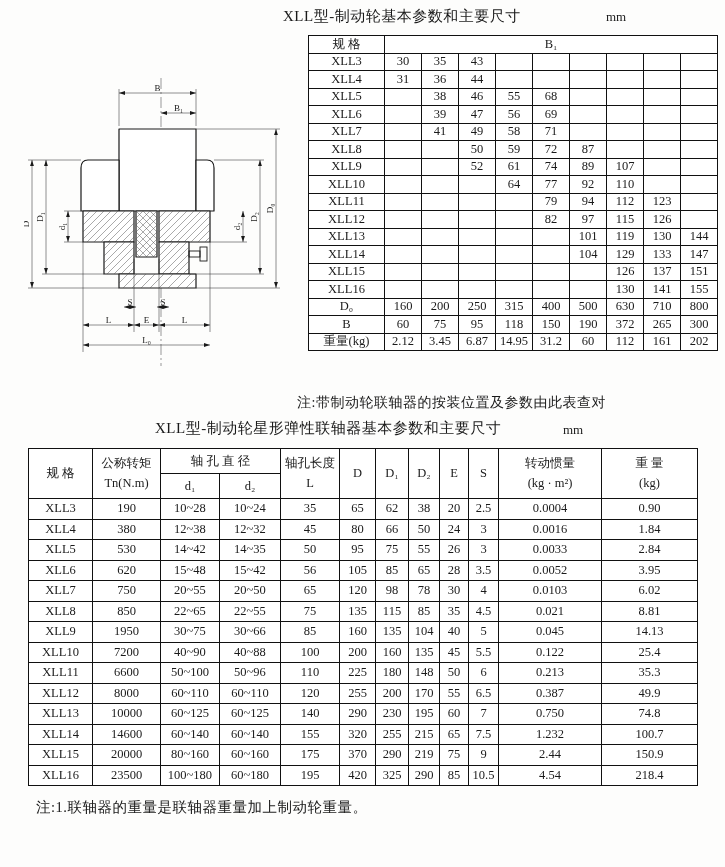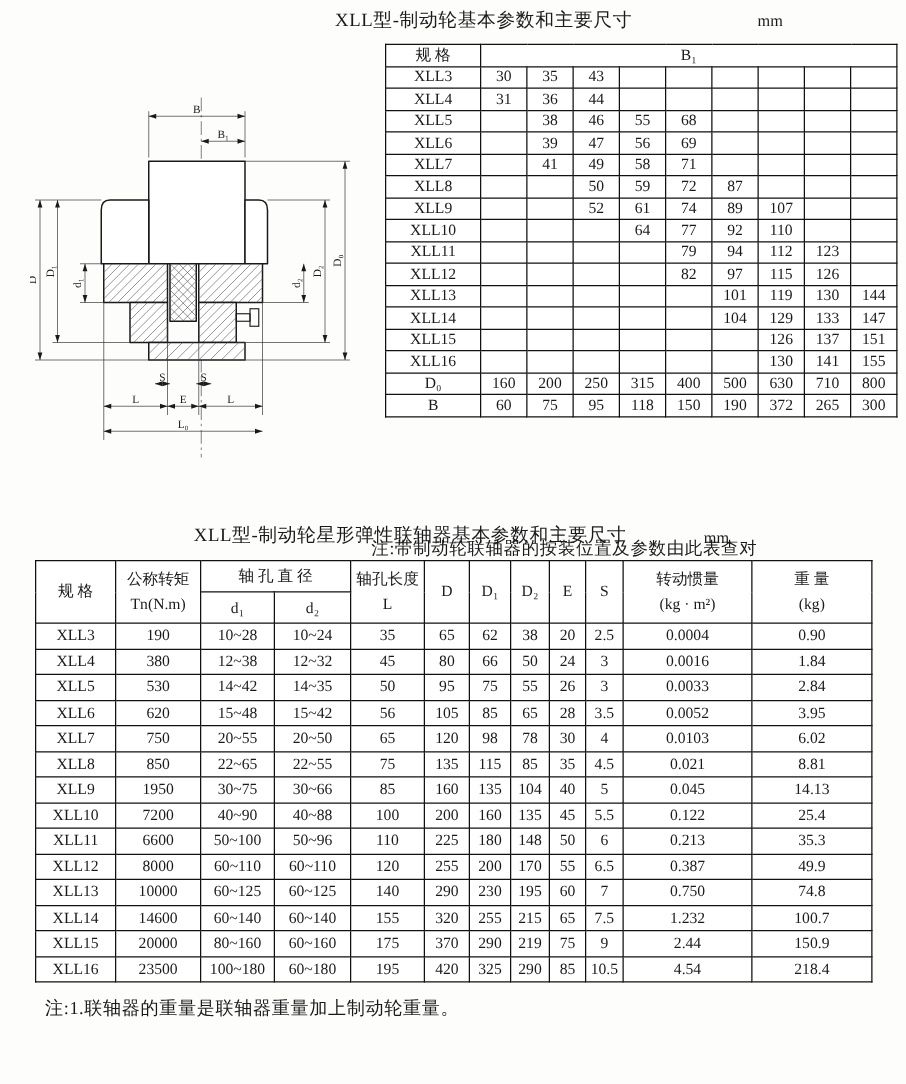--- a/index.html
+++ b/index.html
@@ -18,35 +18,35 @@
   #top-table{width:410px;font-size:12.5px;}
   #top-table td{height:16.5px;line-height:1.05;}
   #top-table td.sm{font-size:10px;letter-spacing:-.3px;}
   #bottom-table{width:669px;font-size:12.5px;}
   #bottom-table th{font-size:12.5px;line-height:1.5;}
   #bottom-table .hdr1{height:25px;}
   #bottom-table .hdr2{height:25px;}
   #bottom-table td{height:19.5px;}
   .two-line div{line-height:1.55;}
   
-  .note-top{font-size:14px;letter-spacing:.5px;margin-top:36px;}
+  .note-top{font-size:14px;letter-spacing:.5px;}
   .notes{font-size:14.5px;line-height:21.5px;letter-spacing:.5px;}
   .notes .indent{margin-left:25px;margin-top:48px;}
   
   svg .part{fill:#fff;stroke:#1a1a1a;stroke-width:1.2;stroke-linejoin:round;}
   svg .seam{fill:none;stroke:#1a1a1a;stroke-width:.9;}
   svg .cl{stroke:#555;stroke-width:.6;stroke-dasharray:11 3 2 3;}
   svg .thin{stroke:#333;stroke-width:.55;}
   svg .hatchline{stroke:#555;stroke-width:.5;}
   svg text{font-size:9px;fill:#1a1a1a;font-family:"Liberation Serif","DejaVu Serif",serif;}
 </style>
 </head>
 <body>
 
-<div class="abs title" style="left:268px;top:7px;">XLL型-制动轮基本参数和主要尺寸</div>
+<div class="abs title" style="left:283px;top:7px;">XLL型-制动轮基本参数和主要尺寸</div>
 <div class="abs unit" style="left:606px;top:9px;">mm</div>
 
 <svg class="abs" style="left:24px;top:64px;" width="278" height="322" viewBox="0 0 278 322">
 
   <line class="cl" x1="137" y1="14" x2="137" y2="302"></line>
 
   <rect class="part" x="95" y="65" width="77" height="82"></rect>
 
   <path class="part" d="M95,96 H64 Q57,96 57,104 V147 H95 Z"></path>
   <path class="part" d="M172,96 H183 Q190,96 190,104 V147 H172 Z"></path>
@@ -421,20 +421,32 @@
         <td>60</td>
         <td>75</td>
         <td>95</td>
         <td>118</td>
         <td>150</td>
         <td>190</td>
         <td>372</td>
         <td>265</td>
         <td>300</td>
       </tr>
+      <tr>
+        <td>重量(kg)</td>
+        <td>2.12</td>
+        <td>3.45</td>
+        <td>6.87</td>
+        <td>14.95</td>
+        <td>31.2</td>
+        <td>60</td>
+        <td>112</td>
+        <td>161</td>
+        <td>202</td>
+      </tr>
     </tbody>
 </table>
 
 <div class="abs note-top" style="left:297px;top:394px;">注:带制动轮联轴器的按装位置及参数由此表查对</div>
 
 <div class="abs title" style="left:155px;top:419px;">XLL型-制动轮星形弹性联轴器基本参数和主要尺寸</div>
 <div class="abs unit" style="left:563px;top:422px;">mm</div>
 
 <table id="bottom-table" class="abs" style="left:28px;top:448px;">
   <colgroup>

